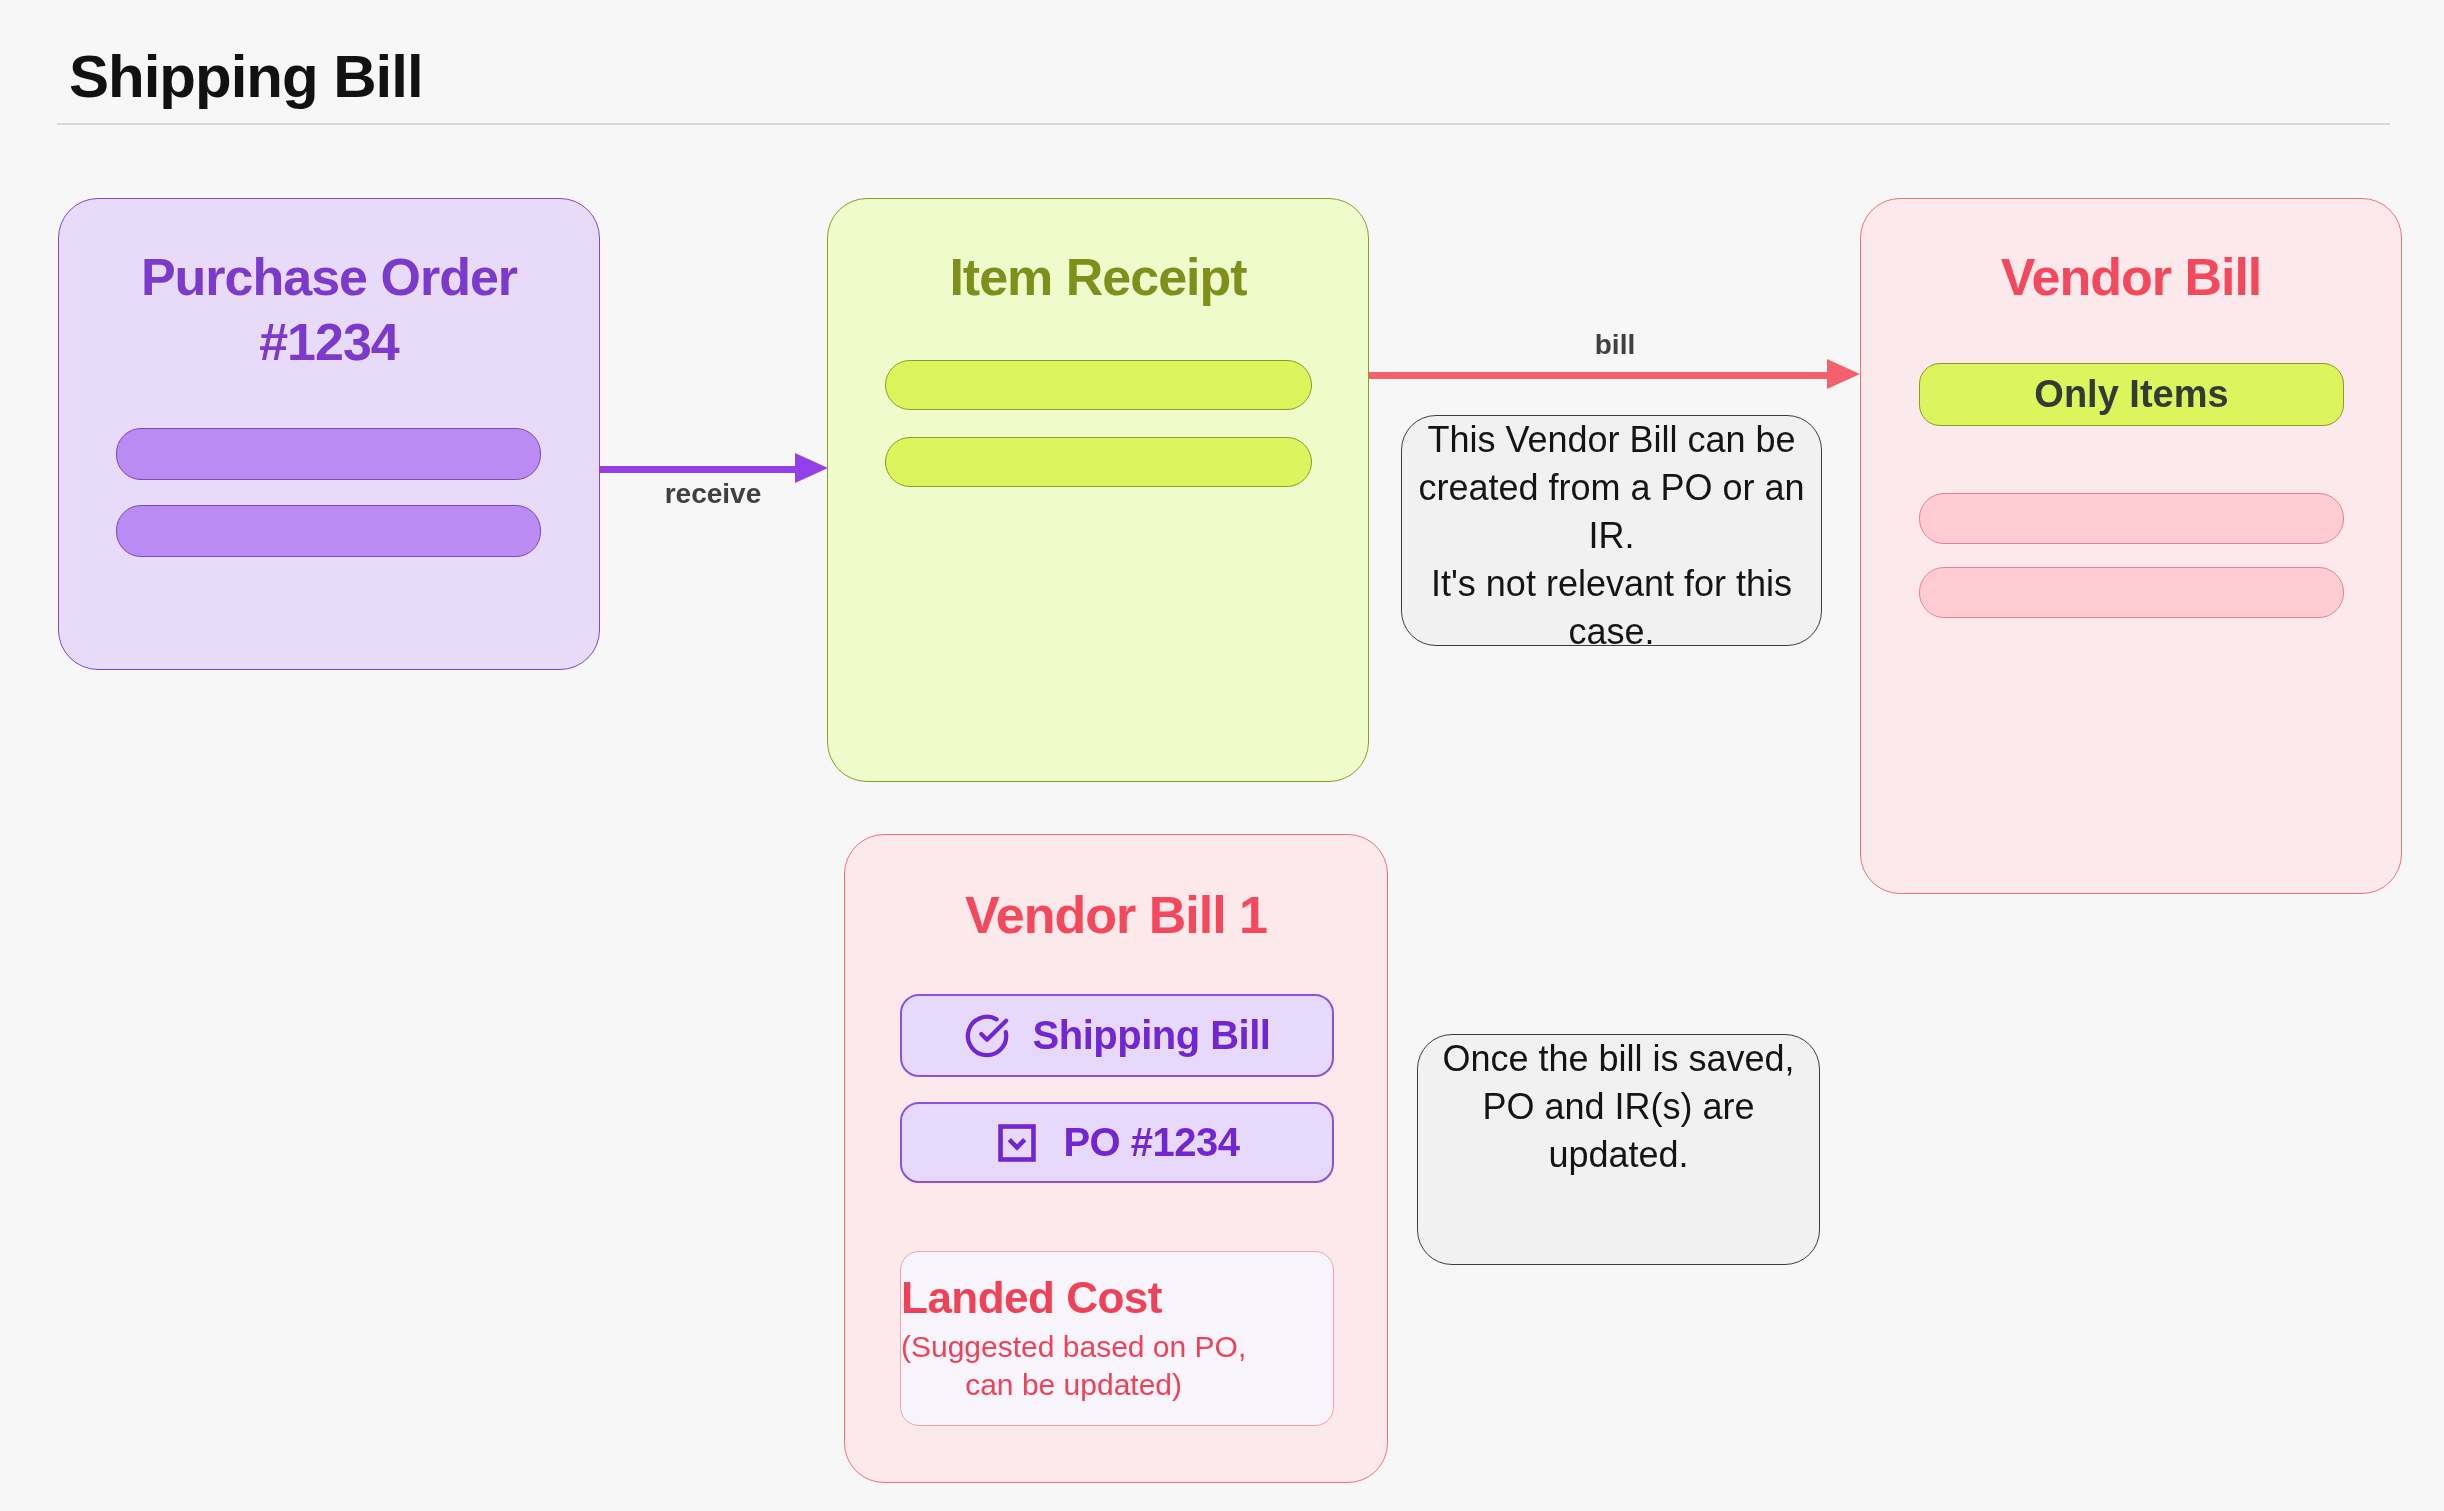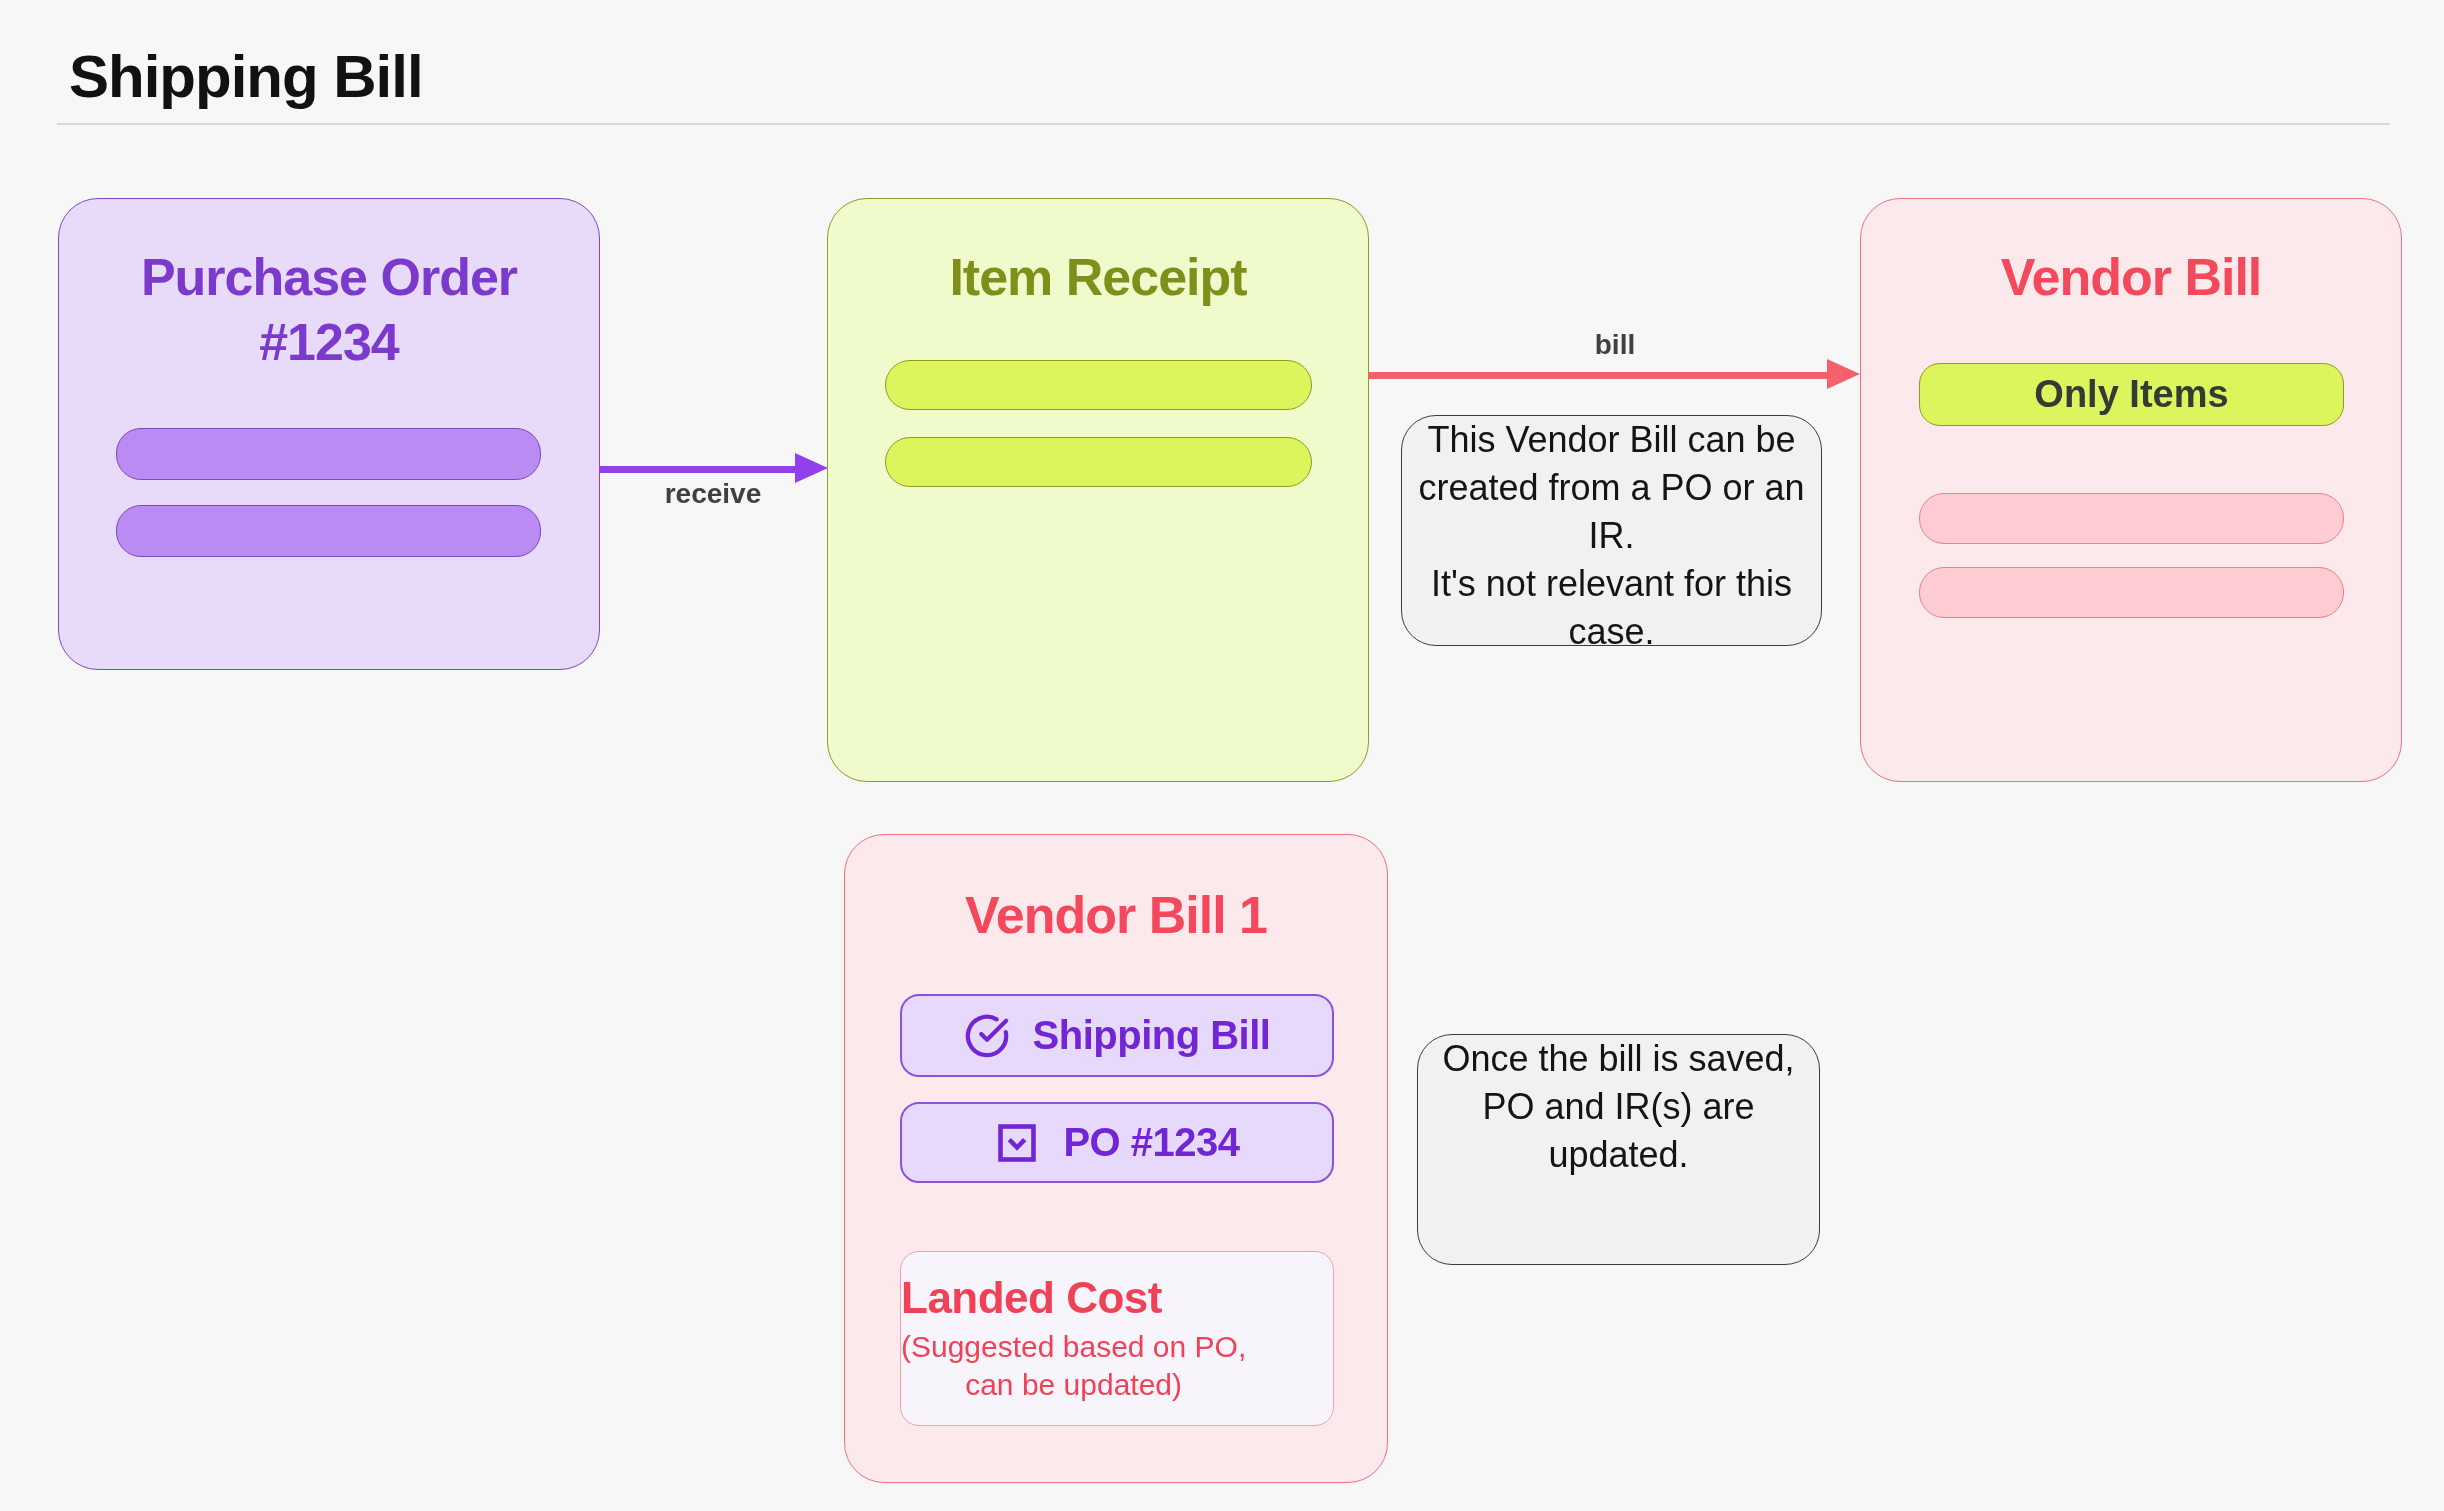--- a/index.html
+++ b/index.html
@@ -27,21 +27,21 @@
   .box-po .box-title{color:#7c3acc;padding-top:46px;}
   .pill{position:absolute;box-sizing:border-box;border:1.9px solid;border-radius:25px;text-align:center;}
   .po-pill{left:57px;width:425px;height:52px;background:#ba8bf3;border-color:#7d48c0;}
   .po-pill.p1{top:229px;}  .po-pill.p2{top:306px;}
 
   .box-ir{left:827px;top:198px;width:542px;height:584px;background:#f0fbcb;border-color:#8e9b24;}
   .box-ir .box-title{color:#7e901b;padding-top:46px;}
   .ir-pill{left:57px;width:427px;height:50px;background:#dcf55c;border-color:#8e9b24;}
   .ir-pill.p1{top:161px;}  .ir-pill.p2{top:238px;}
 
-  .box-vb{left:1860px;top:198px;width:542px;height:584px;background:#fce9ec;border-color:#ec7280;}
+  .box-vb{left:1860px;top:198px;width:542px;height:696px;background:#fce9ec;border-color:#ec7280;}
   .box-vb .box-title{color:#f4495d;padding-top:46px;}
   .tag-pill{left:58px;top:164px;width:425px;height:63px;background:#dcf55c;border-color:#8e9b24;
     border-radius:21px;display:flex;align-items:center;justify-content:center;
     font-size:38px;font-weight:700;color:#343b35;}
   .vb-pill{left:58px;width:425px;height:51px;background:#ffccd3;border-color:#e9808f;}
   .vb-pill.p1{top:294px;}  .vb-pill.p2{top:368px;}
 
   
   .arrow-line{height:6.7px;}
   .arrow-head{width:0;height:0;border-top:15.4px solid transparent;border-bottom:15.4px solid transparent;}

